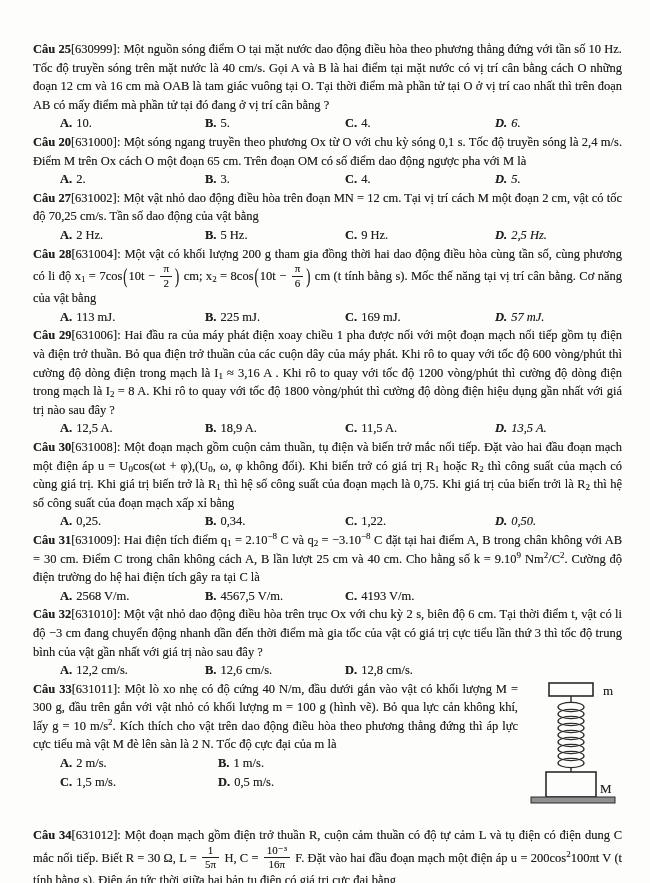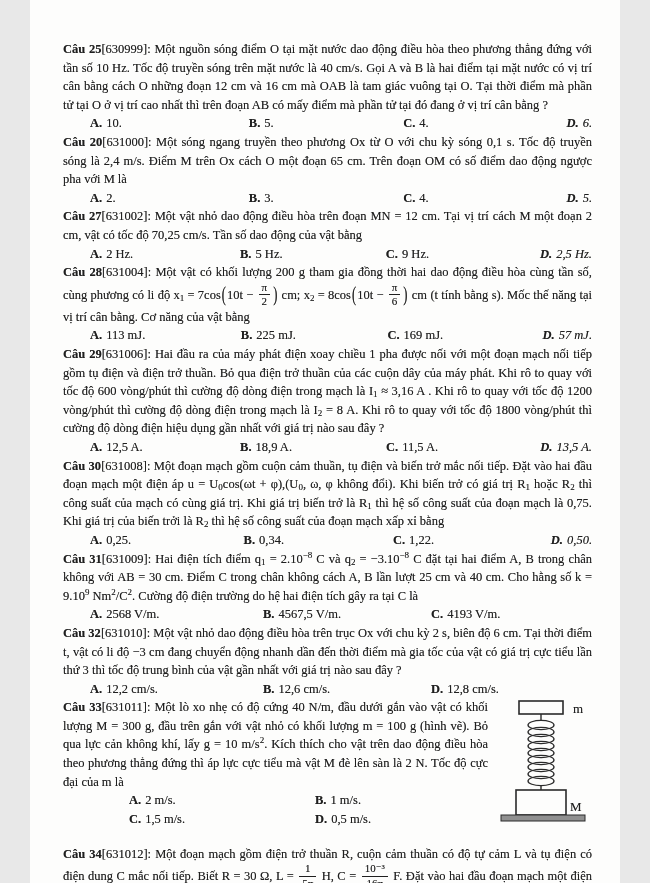--- a/index.html
+++ b/index.html
@@ -1,18 +1,18 @@
 <!DOCTYPE html>
 <html><head>
 <meta charset="utf-8">
 <style>
   html,body { margin:0; padding:0; background:#e8e8e8; }
   .page {
     position:relative;
-    width:590px; height:883px;
+    width:650px; height:883px;
     margin:0 auto;
     background:#fdfdfc;
     box-sizing:border-box;
     padding:40px 28px 0 33px;
     font-family:"Liberation Serif","DejaVu Serif",serif;
     font-size:12.5px;
     line-height:18.6px;
     color:#1f1f1f;
     overflow:hidden;
     text-shadow:0 0 0.45px rgba(20,20,20,0.5);
@@ -23,27 +23,27 @@
   .q-text b { font-weight:bold; }
   sub { font-size:9px; vertical-align:-2px; line-height:0; }
   sup { font-size:9px; vertical-align:5px; line-height:0; }
   .frac {
     display:inline-block; vertical-align:-7px; text-align:center;
     line-height:1.05; font-size:11px; padding:0 2px;
   }
   .frac .num { display:block; border-bottom:1px solid #1f1f1f; padding:0 3px 1px; }
   .frac .den { display:block; padding:1px 3px 0; }
   .bigp { display:inline-block; transform:scale(1,1.65); margin:0 1px; vertical-align:-1px; font-weight:400; }
-  .opts { display:flex; padding-left:27px; margin:0; align-items:center;gap:28px; }
+  .opts { display:flex; padding-left:27px; margin:0; align-items:center; }
   .opts .opt { white-space:nowrap; }
   .opts.row4 .opt:nth-child(1){ width:145px; }
   .opts.row4 .opt:nth-child(2){ width:140px; }
   .opts.row4 .opt:nth-child(3){ width:150px; }
   .opts.row4 .opt:nth-child(4){ flex:1;font-style:italic; }
-  .opts.row2 .opt:nth-child(1){ width:158px;margin-left:39px; }
+  .opts.row2 .opt:nth-child(1){ width:158px; }
   .opts.row2 .opt:nth-child(2){ flex:1; }
   .opt b { font-weight:bold; margin-right:4px; }
   .figwrap { float:right; width:94px; margin:0 0 2px 10px; }
   .figlabel { font-family:"Liberation Serif","DejaVu Serif",serif; font-size:13px; fill:#1f1f1f; }
 </style>
 </head>
 <body>
 
 <div class="page">
   <div id="qhost">

